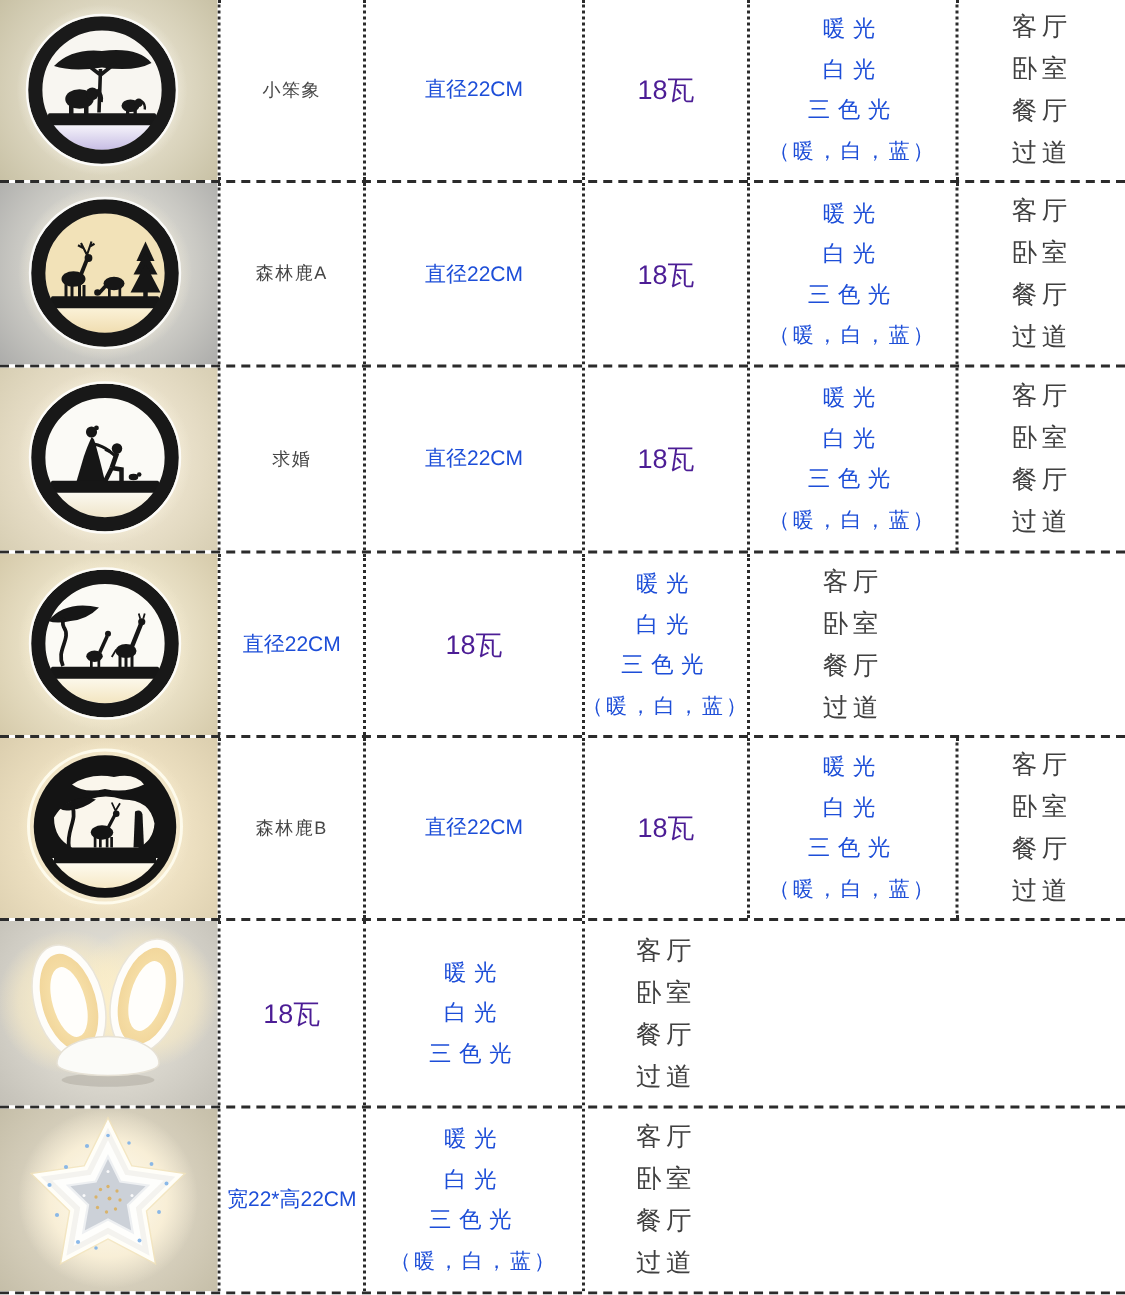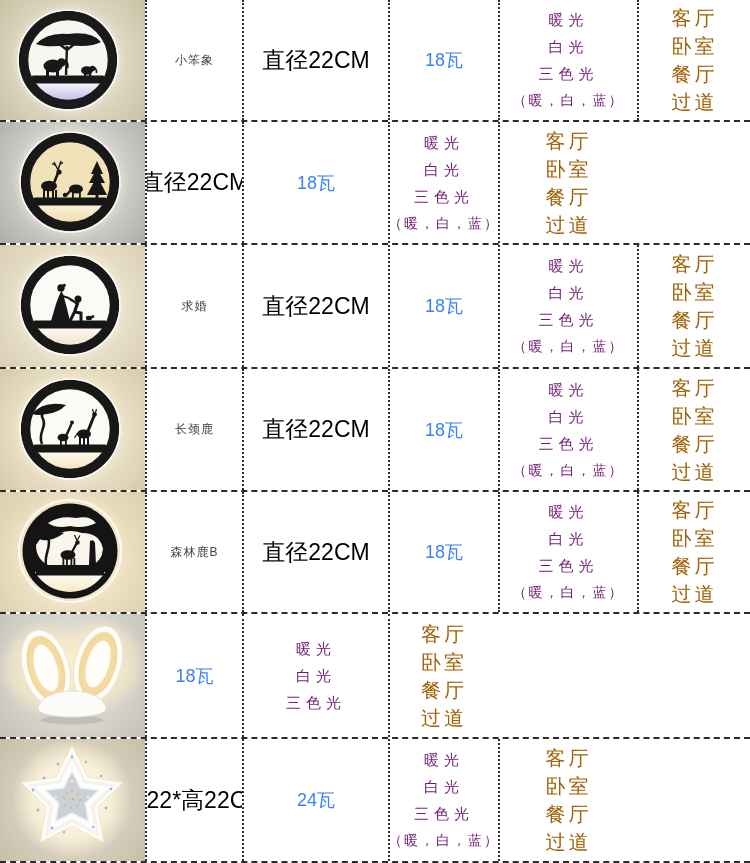--- a/index.html
+++ b/index.html
@@ -22,25 +22,25 @@
   }
   .row + .row{border-top:2px dashed #2b2b2b;}
   .cell{
     display:flex;flex-direction:column;align-items:center;justify-content:center;
     box-sizing:border-box;overflow:hidden;text-align:center;
   }
   .cell.vline{border-left:2px dotted #2b2b2b;}
   .photo{padding:0;position:relative;}
   .photo svg{display:block;width:100%;height:100%;}
   .nm{font-size:12px;letter-spacing:1px;white-space:nowrap;}
-  .sz{font-size:23px;color:#000000;white-space:nowrap;}
-  .wt{font-size:18px;color:#3b82f6;white-space:nowrap;}
-  .lt{font-size:15px;line-height:27px;letter-spacing:5px;white-space:nowrap;color:#701a75;text-align:right;}
+  .sz{font-size:14px;color:#1d4ed8;white-space:nowrap;}
+  .wt{font-size:18px;color:#4c1d95;white-space:nowrap;}
+  .lt{font-size:15px;line-height:27px;letter-spacing:5px;white-space:nowrap;color:#1d4ed8;text-align:right;}
   .lt.paren{font-size:14px;letter-spacing:2px;}
-  .rm{font-size:20px;line-height:28px;letter-spacing:3px;white-space:nowrap;color:#a16207;}
+  .rm{font-size:17px;line-height:28px;letter-spacing:3px;white-space:nowrap;color:#404040;}
   
   .p1{background:radial-gradient(circle at 50% 50%, #f0ebdc 0%, #ded8c2 55%, #c8c1a5 100%);}
   .p2{background:radial-gradient(circle at 50% 46%, #e6e4dc 0%, #cfcec8 55%, #acacaa 100%);}
   .p3{background:radial-gradient(circle at 50% 50%, #f7f1e0 0%, #e7dec7 60%, #d7ceb3 100%);}
   .p4{background:radial-gradient(circle at 50% 50%, #f8efd9 0%, #e8dfc4 58%, #d5caaa 100%);}
   .p5{background:radial-gradient(circle at 50% 55%, #faf1db 0%, #ecdfc0 58%, #dbceae 100%);}
   .p6{background:radial-gradient(circle at 50% 45%, #eae8e1 0%, #d7d4cb 58%, #c3c0b7 100%);}
   .p7{background:radial-gradient(circle at 50% 50%, #e7e1d1 0%, #d6cfbc 58%, #c5bea8 100%);}
 </style>
 </head>
@@ -135,20 +135,21 @@
           <rect x="95.5" y="73" width="3" height="4.5"></rect>
           <rect x="34" y="76.5" width="72" height="8" rx="1"></rect>
         </g>
         <path d="M54,62 L58,52" stroke="#161616" stroke-width="2.6" fill="none"></path>
         <path d="M58,49 L54,41 M58,49 L61,40 M55.8,44.5 L52,42.5 M59.6,43.5 L63,41.5" stroke="#161616" stroke-width="1.4" fill="none"></path>
         <path d="M71,69 L66,74.5" stroke="#161616" stroke-width="2.4" fill="none"></path>
         <circle cx="70" cy="61" r="44.5" fill="none" stroke="#181818" stroke-width="9.5"></circle>
         <circle cx="70" cy="61" r="50" fill="none" stroke="#ffffff" stroke-width="1.6" opacity="0.85"></circle>
       </svg>
     </div>
+    <div class="cell vline nm">森林鹿A</div>
     <div class="cell vline sz">直径22CM</div>
     <div class="cell vline wt">18瓦</div>
     <div class="cell vline">
       <div class="lt">暖光</div>
       <div class="lt">白光</div>
       <div class="lt">三色光</div>
       <div class="lt paren">（暖，白，蓝）</div>
     </div>
     <div class="cell vline">
       <div class="rm">客厅</div>
@@ -241,21 +242,20 @@
         </g>
         <path d="M42,76 C37,65 48,58 42.5,50 Q41,47 43,44" stroke="#161616" stroke-width="2.5" fill="none"></path>
         <path d="M88,63 L94,48" stroke="#161616" stroke-width="3" fill="none"></path>
         <path d="M93.5,44.5 L92.5,41 M95.5,44.5 L96.5,41" stroke="#161616" stroke-width="1.2" fill="none"></path>
         <path d="M66.5,67 L71.5,56" stroke="#161616" stroke-width="2.4" fill="none"></path>
         <path d="M77.5,65 L74.5,70" stroke="#161616" stroke-width="1.2" fill="none"></path>
         <circle cx="70" cy="61" r="44.5" fill="none" stroke="#181818" stroke-width="9.5"></circle>
         <circle cx="70" cy="61" r="50" fill="none" stroke="#ffffff" stroke-width="1.6" opacity="0.85"></circle>
       </svg>
     </div>
-    <div class="cell vline nm">长颈鹿</div>
     <div class="cell vline sz">直径22CM</div>
     <div class="cell vline wt">18瓦</div>
     <div class="cell vline">
       <div class="lt">暖光</div>
       <div class="lt">白光</div>
       <div class="lt">三色光</div>
       <div class="lt paren">（暖，白，蓝）</div>
     </div>
     <div class="cell vline">
       <div class="rm">客厅</div>
@@ -412,21 +412,20 @@
             <circle cx="73" cy="62" r="1.3"></circle>
         </g>
         <g fill="#ffffff" opacity="0.9">
           <circle cx="72" cy="44" r="1"></circle>
             <circle cx="88" cy="60" r="1"></circle>
             <circle cx="56" cy="60" r="1"></circle>
         </g>
       </svg>
     </div>
     <div class="cell vline sz">宽22*高22CM</div>
-    <div class="cell vline wt">24瓦</div>
     <div class="cell vline">
       <div class="lt">暖光</div>
       <div class="lt">白光</div>
       <div class="lt">三色光</div>
       <div class="lt paren">（暖，白，蓝）</div>
     </div>
     <div class="cell vline">
       <div class="rm">客厅</div>
       <div class="rm">卧室</div>
       <div class="rm">餐厅</div>

